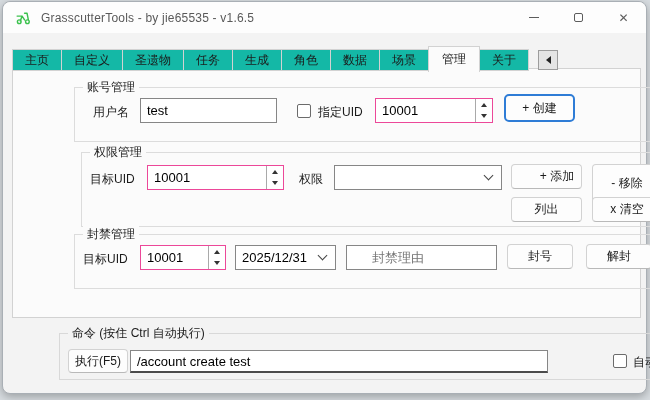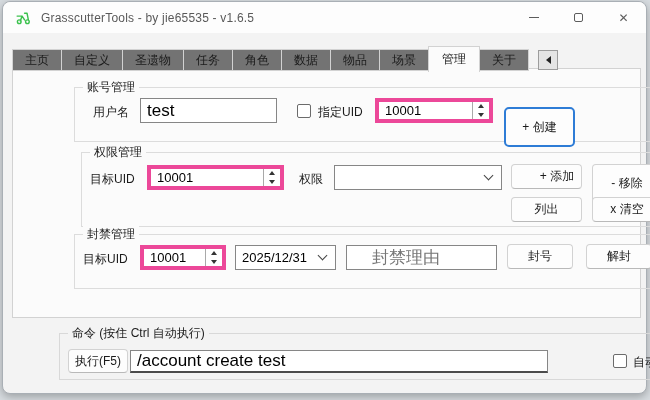--- a/index.html
+++ b/index.html
@@ -18,21 +18,21 @@
   .winbtns { margin-left:auto; display:flex; height:31px; }
   .winbtn { width:45px; height:31px; display:flex; align-items:center; justify-content:center;
             color:#5c5c5c; font-size:12px; }
   .winbtn.close { border-top-right-radius:8px; }
   .min-glyph { width:10px; height:1px; background:#5c5c5c; }
   .max-glyph { width:9px; height:9px; border:1px solid #5c5c5c; border-radius:2px; }
 
   
   .tabstrip { position:absolute; left:9px; top:44px; display:flex; align-items:flex-end; z-index:3; }
   .tab { height:22px; padding:0 12px; display:flex; align-items:center; font-size:12px; color:#1b1b1b;
-         background:#737373; border:1px solid #d2d2d2; margin-right:-1px; white-space:nowrap; }
+         background:#14b8a6; border:1px solid #d2d2d2; margin-right:-1px; white-space:nowrap; }
   .tab.selected { height:26px; margin-bottom:-1px; background:#fbfbfb; border-bottom:none;
                   position:relative; z-index:5; padding:0 13px; }
   .tab-arrows { display:flex; margin-left:8px; margin-bottom:1px; }
   .arrowbtn { width:20px; height:20px; background:#e4e4e4; border:1px solid #9c9c9c; margin-left:2px;
               display:flex; align-items:center; justify-content:center; }
   .tri-left  { width:0; height:0; border-style:solid; border-width:4px 5px 4px 0; border-color:transparent #222 transparent transparent; }
 
   
   .tabpage { position:absolute; left:9px; top:66px; width:629px; height:250px;
              background:#fbfbfb; border:1px solid #d2d2d2; z-index:2; }
@@ -40,31 +40,31 @@
   
   .grp { position:absolute; border:1px solid #dcdcdc;margin-left:40px; }
   .grp-label { position:absolute; top:-9px; left:8px; padding:0 4px; font-size:12px; color:#1b1b1b;
                background:#fbfbfb; white-space:nowrap; }
   .grp-label.on-gray { background:#f3f3f3; }
 
   .lbl { position:absolute; font-size:12px; color:#1b1b1b; white-space:nowrap; }
   .gray-note { position:absolute; font-size:12px; color:#6a6a6a; text-align:right; white-space:nowrap; }
 
   
-  .txt { position:absolute; background:#fff; border:1px solid #868686; font-size:17px; color:#000;
+  .txt { position:absolute; background:#fff; border:1px solid #868686; font-size:13px; color:#000;
          padding:0 6px; font-family:"Liberation Sans","DejaVu Sans",sans-serif; outline:none; }
   .txt.cmd { border-bottom:2px solid #4b4b4b; }
   .txt::placeholder { color:#767676; opacity:1; }
 
   .btn { position:absolute; background:#fdfdfd; border:1px solid #d2d2d2; border-bottom-color:#b9b9b9;
          border-radius:4px; font-size:12px; color:#1b1b1b; display:flex; align-items:center;
          justify-content:center; white-space:nowrap; }
   .btn.accent { border:2px solid #2e7cd6; border-radius:5px; }
 
-  .spin { position:absolute; background:#fff; border:4px solid #ec4899; display:flex; }
+  .spin { position:absolute; background:#fff; border:1px solid #ec4899; display:flex; }
   .spin-val { flex:1; font-size:13px; color:#000; display:flex; align-items:center; padding-left:6px; }
   .spin-arrows { width:17px; border-left:1px solid #a9a9a9; display:flex; flex-direction:column; }
   .spin-up,.spin-dn { flex:1; display:flex; align-items:center; justify-content:center; }
   .tri-up { width:0; height:0; border-style:solid; border-width:0 3.5px 4px 3.5px; border-color:transparent transparent #333 transparent; }
   .tri-dn { width:0; height:0; border-style:solid; border-width:4px 3.5px 0 3.5px; border-color:#333 transparent transparent transparent; }
 
   .combo { position:absolute; background:#fff; border:1px solid #868686; display:flex; align-items:center;
            font-size:13px; color:#000; padding:0 24px 0 6px; }
   .chev { position:absolute; right:9px; top:50%; width:7px; height:7px; margin-top:-6px;
           border-right:1.5px solid #444; border-bottom:1.5px solid #444; transform:rotate(45deg); }
@@ -95,23 +95,23 @@
           <span>✕</span>
         </div>
     </div>
   </div>
 
   <div class="tabstrip">
     <div class="tab">主页</div>
     <div class="tab">自定义</div>
     <div class="tab">圣遗物</div>
     <div class="tab">任务</div>
+    <div class="tab">生成</div>
     <div class="tab">角色</div>
     <div class="tab">数据</div>
-    <div class="tab">物品</div>
     <div class="tab">场景</div>
     <div class="tab selected">管理</div>
     <div class="tab">关于</div>
     <div class="tab-arrows">
       <div class="arrowbtn">
           <span class="tri-left"></span>
         </div>
 
     </div>
   </div>
@@ -128,21 +128,21 @@
         <div class="spin-val">10001</div>
         <div class="spin-arrows">
           <div class="spin-up">
               <span class="tri-up"></span>
             </div>
           <div class="spin-dn">
               <span class="tri-dn"></span>
             </div>
         </div>
       </div>
-      <div class="btn accent" style="left:429px; top:19px; width:71px; height:40px;">+ 创建</div>
+      <div class="btn accent" style="left:429px; top:6px; width:71px; height:28px;">+ 创建</div>
     </div>
 
     <div class="grp" style="left:28px; top:83px; width:588px; height:75px;text-decoration:underline;">
       <span class="grp-label">权限管理</span>
       <span class="lbl" style="left:8px; top:18px;">目标UID</span>
       <div class="spin" style="left:65px; top:12px; width:137px; height:25px;">
         <div class="spin-val">10001</div>
         <div class="spin-arrows">
           <div class="spin-up">
               <span class="tri-up"></span>

